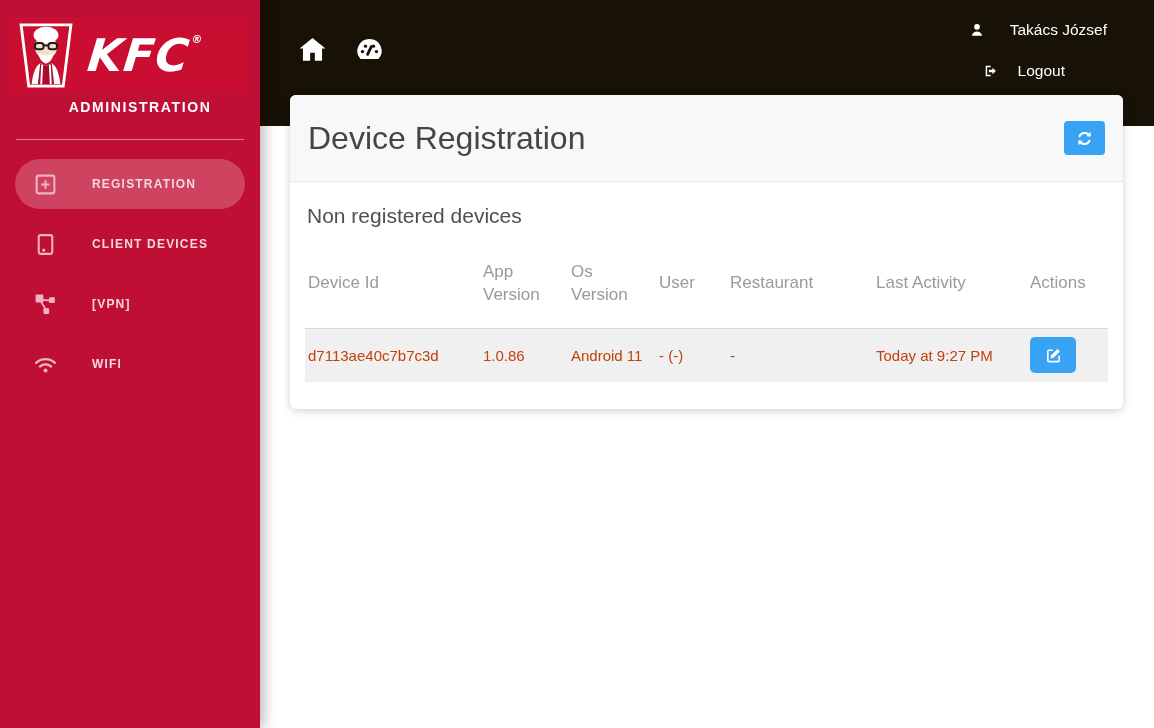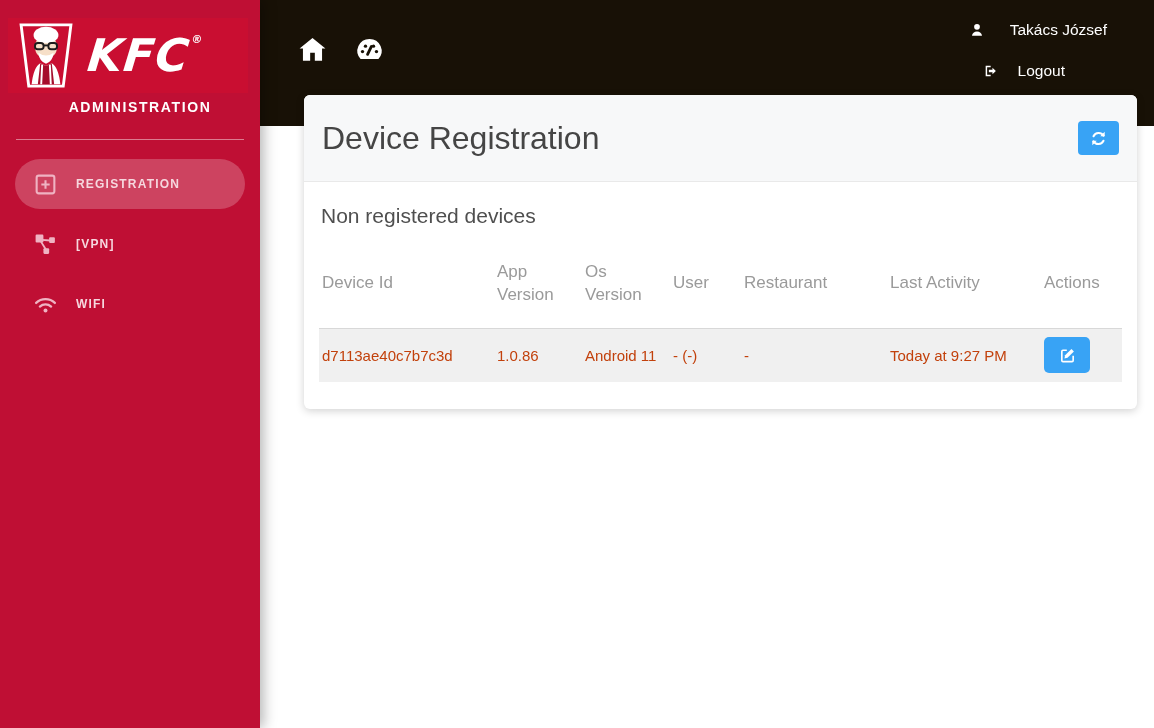--- a/index.html
+++ b/index.html
@@ -18,21 +18,21 @@
   .brand-text { color:#fff; font-family:"DejaVu Sans", sans-serif; font-weight:bold;
     font-style:italic; font-size:45px; letter-spacing:1px; transform:skewX(-6deg);
     margin-left:12px; line-height:1; }
   .reg-mark { font-size:11px; font-style:normal; vertical-align:28px; letter-spacing:0; }
   .admin-title { position:absolute; top:99px; left:10px; width:100%; text-align:center;
     color:#ffffff; font-size:14px; font-weight:bold; letter-spacing:1.6px; }
   .sidebar-divider { position:absolute; top:139px; left:16px; right:16px;
     border-top:1px solid rgba(255,255,255,.45); }
   .menu { position:absolute; top:159px; left:15px; right:15px; }
   .menu-item { height:50px; border-radius:25px; display:flex; align-items:center;
-    gap:18px; padding-left:18px; margin-bottom:10px; color:#f6d7de; font-size:12px;
+    gap:34px; padding-left:18px; margin-bottom:10px; color:#f6d7de; font-size:12px;
     font-weight:bold; letter-spacing:1.2px; cursor:pointer; }
   .menu-item.active { background:rgba(255,255,255,.22); }
   .menu-icon { width:25px; height:25px; color:#efb3c2; flex:0 0 auto;
     display:flex; align-items:center; justify-content:center; }
   .menu-icon svg { width:100%; height:100%; }
 
   
   .topbar { position:absolute; left:260px; right:0; top:0; height:126px;
     background:#181106; z-index:10; }
   .topbar-nav { position:absolute; left:36px; top:34px; display:flex; gap:24px; }
@@ -41,21 +41,21 @@
   .topbar-user { position:absolute; top:21px; right:47px; display:flex;
     align-items:center; gap:25px; color:#fff; font-size:15.5px; cursor:pointer; }
   .topbar-logout { position:absolute; top:62px; right:89px; display:flex;
     align-items:center; gap:19px; color:#fff; font-size:15.5px; cursor:pointer; }
   .small-icon { width:16px; height:16px; display:flex; }
   .small-icon svg { width:100%; height:100%; }
 
   
   .content-bg { position:absolute; left:260px; top:126px; right:0; bottom:0; background:#fff; }
 
-  .card { position:absolute; left:304px; top:95px; width:833px; background:#fff;
+  .card { position:absolute; left:290px; top:95px; width:833px; background:#fff;
     border-radius:6px; box-shadow:0 2px 9px rgba(0,0,0,.18); z-index:30; }
   .card-header { height:87px; background:#f7f8f9; border-bottom:1px solid #e9e9e9;
     border-radius:6px 6px 0 0; display:flex; align-items:center;
     justify-content:space-between; padding:0 18px; }
   .page-title { font-size:32px; color:#454545; font-weight:400; }
   .btn-blue { background:#38a3f5; border:none; border-radius:4px; color:#fff;
     display:flex; align-items:center; justify-content:center; cursor:pointer; }
   .refresh-button { width:41px; height:34px; }
   .edit-button { width:46px; height:36px; border-radius:5px; }
 
@@ -103,20 +103,29 @@
       <div class="menu-item active">
         <span class="menu-icon">
           <svg viewBox="0 0 24 24" fill="none" stroke="currentColor" stroke-width="2">
             <rect x="3.5" y="3.5" width="17" height="17" rx="2"></rect>
             <path d="M12 8v8 M8 12h8"></path>
           </svg>
         </span>
         <span>REGISTRATION</span>
       </div>
 
+      <div class="menu-item">
+        <span class="menu-icon">
+          <svg viewBox="0 0 24 24" fill="none" stroke="currentColor" stroke-width="2">
+            <rect x="5.5" y="3" width="13" height="18" rx="2"></rect>
+            <rect x="9" y="16.2" width="2.6" height="2.6" fill="currentColor" stroke="none"></rect>
+          </svg>
+        </span>
+        <span>CLIENT DEVICES</span>
+      </div>
 
       <div class="menu-item">
         <span class="menu-icon">
           <svg viewBox="0 0 24 24" fill="currentColor">
             <g stroke="currentColor" stroke-width="1.8">
               <path d="M8.5 7.5 L16.5 8.2 M7.5 9 L12.5 17"></path>
             </g>
             <rect x="2.5" y="2.5" width="7.5" height="7.5" rx="1"></rect>
             <rect x="15.5" y="5" width="5.5" height="5.5" rx="1"></rect>
             <rect x="10" y="15.5" width="5.5" height="5.5" rx="1"></rect>

